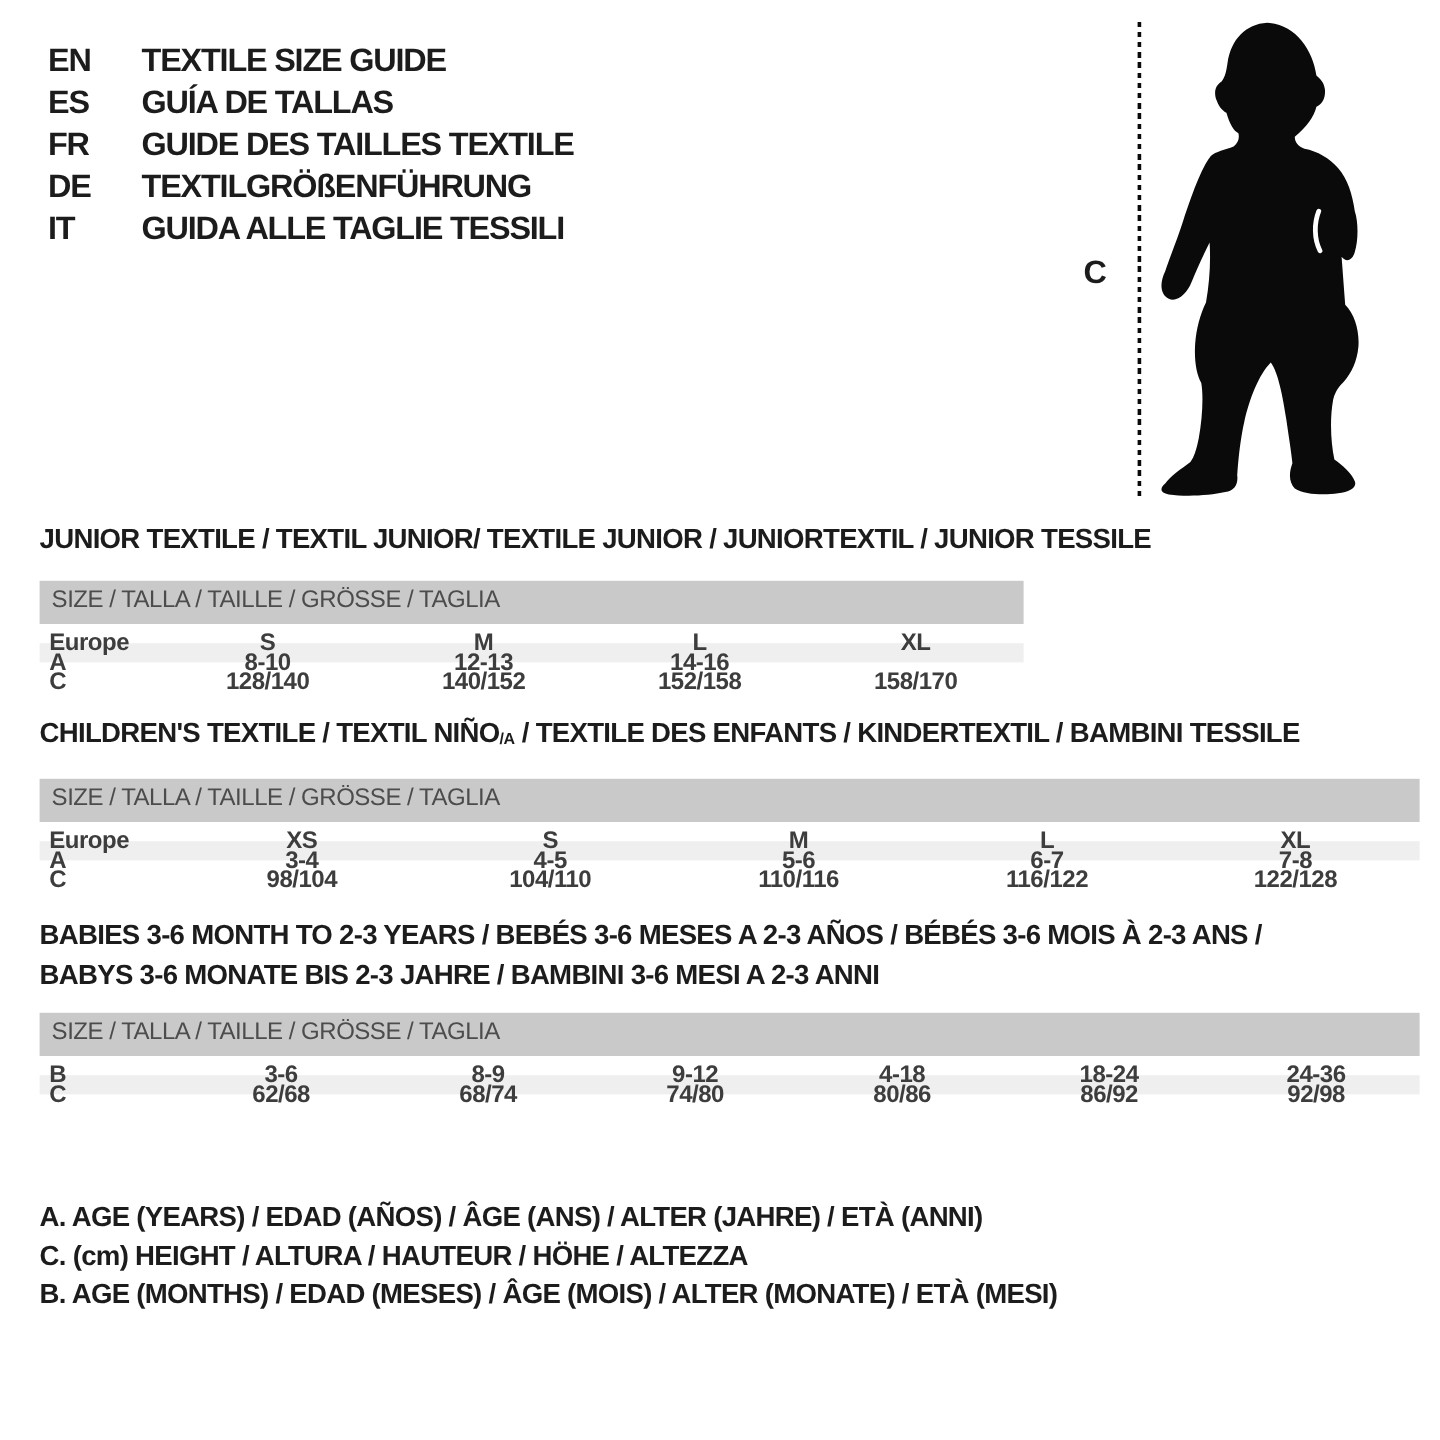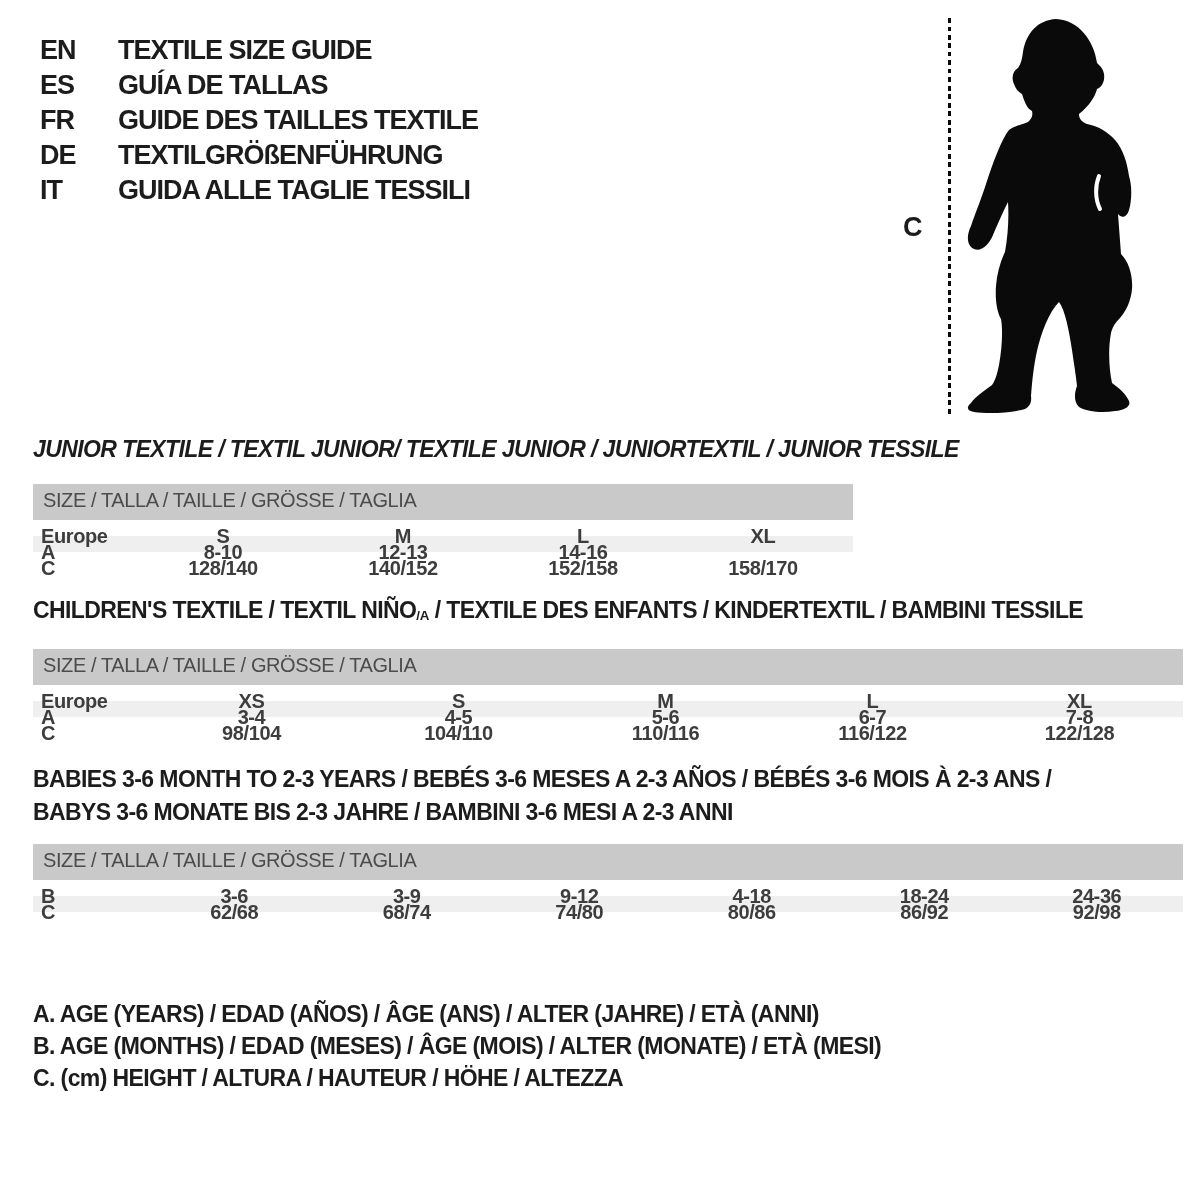--- a/index.html
+++ b/index.html
@@ -18,21 +18,21 @@
   .measure-line{position:absolute;left:948px;top:18px;width:3px;height:397px;
     background:repeating-linear-gradient(to bottom,var(--ink,#0a0a0a) 0 4.5px,transparent 4.5px 8.5px);}
   .measure-label{position:absolute;left:903px;top:212px;font-weight:700;font-size:27px;
     color:var(--title-text,#1c1c1c);}
   .toddler{position:absolute;left:962px;top:13px;width:174px;height:407px;}
   
   .content{position:absolute;left:33px;top:436px;width:1150px;}
   .section-title{font-weight:700;font-size:23px;line-height:26px;letter-spacing:-0.6px;
     color:var(--title-text,#1c1c1c);white-space:nowrap;}
   .section-title .sub{font-size:0.58em;vertical-align:-2px;letter-spacing:-0.3px;}
-  .title-junior{margin-bottom:22px;font-style:italic;}
+  .title-junior{margin-bottom:22px;}
   .title-children{margin-top:29px;margin-bottom:20px;}
   .title-babies{margin-top:30px;margin-bottom:15px;line-height:33px;}
   .size-table{width:1150px;}
   .size-table.narrow{width:820px;}
   .size-bar{height:36px;line-height:32px;background:var(--bar-bg,#c9c9c9);
     color:var(--bar-text,#4c4c4c);font-weight:400;font-size:20px;letter-spacing:-0.4px;
     padding-left:10px;box-sizing:border-box;}
   .t-row{display:grid;height:16px;line-height:32px;font-weight:700;font-size:20px;
     letter-spacing:-0.4px;color:var(--body-text,#3d3d3d);}
   .t-row.shaded{background:var(--row-shaded,#efefef);}
@@ -157,37 +157,37 @@
   <div class="section-title title-babies">
     <div>BABIES 3-6 MONTH TO 2-3 YEARS / BEBÉS 3-6 MESES A 2-3 AÑOS / BÉBÉS 3-6 MOIS À 2-3 ANS /</div>
     <div>BABYS 3-6 MONATE BIS 2-3 JAHRE / BAMBINI 3-6 MESI A 2-3 ANNI</div>
   </div>
   <div class="size-table">
     <div class="size-bar">SIZE / TALLA / TAILLE / GRÖSSE / TAGLIA</div>
     <div class="t-body">
         <div class="t-row" style="grid-template-columns: 115px repeat(6, 1fr);">
           <span class="t-label">B</span>
           <span class="t-cell">3-6</span>
-          <span class="t-cell">3-9</span>
+          <span class="t-cell">8-9</span>
           <span class="t-cell">9-12</span>
           <span class="t-cell">4-18</span>
           <span class="t-cell">18-24</span>
           <span class="t-cell">24-36</span>
         </div>
         <div class="t-row shaded" style="grid-template-columns: 115px repeat(6, 1fr);">
           <span class="t-label">C</span>
           <span class="t-cell">62/68</span>
           <span class="t-cell">68/74</span>
           <span class="t-cell">74/80</span>
           <span class="t-cell">80/86</span>
           <span class="t-cell">86/92</span>
           <span class="t-cell">92/98</span>
         </div>
       </div>
   </div>
 
   <div class="legend">
     <div class="legend-line">A. AGE (YEARS) / EDAD (AÑOS) / ÂGE (ANS) / ALTER (JAHRE) / ETÀ (ANNI)</div>
+    <div class="legend-line">C. (cm) HEIGHT / ALTURA / HAUTEUR / HÖHE / ALTEZZA</div>
     <div class="legend-line">B. AGE (MONTHS) / EDAD (MESES) / ÂGE (MOIS) / ALTER (MONATE) / ETÀ (MESI)</div>
-    <div class="legend-line">C. (cm) HEIGHT / ALTURA / HAUTEUR / HÖHE / ALTEZZA</div>
   </div>
 
 </div>
 
 </body></html>

